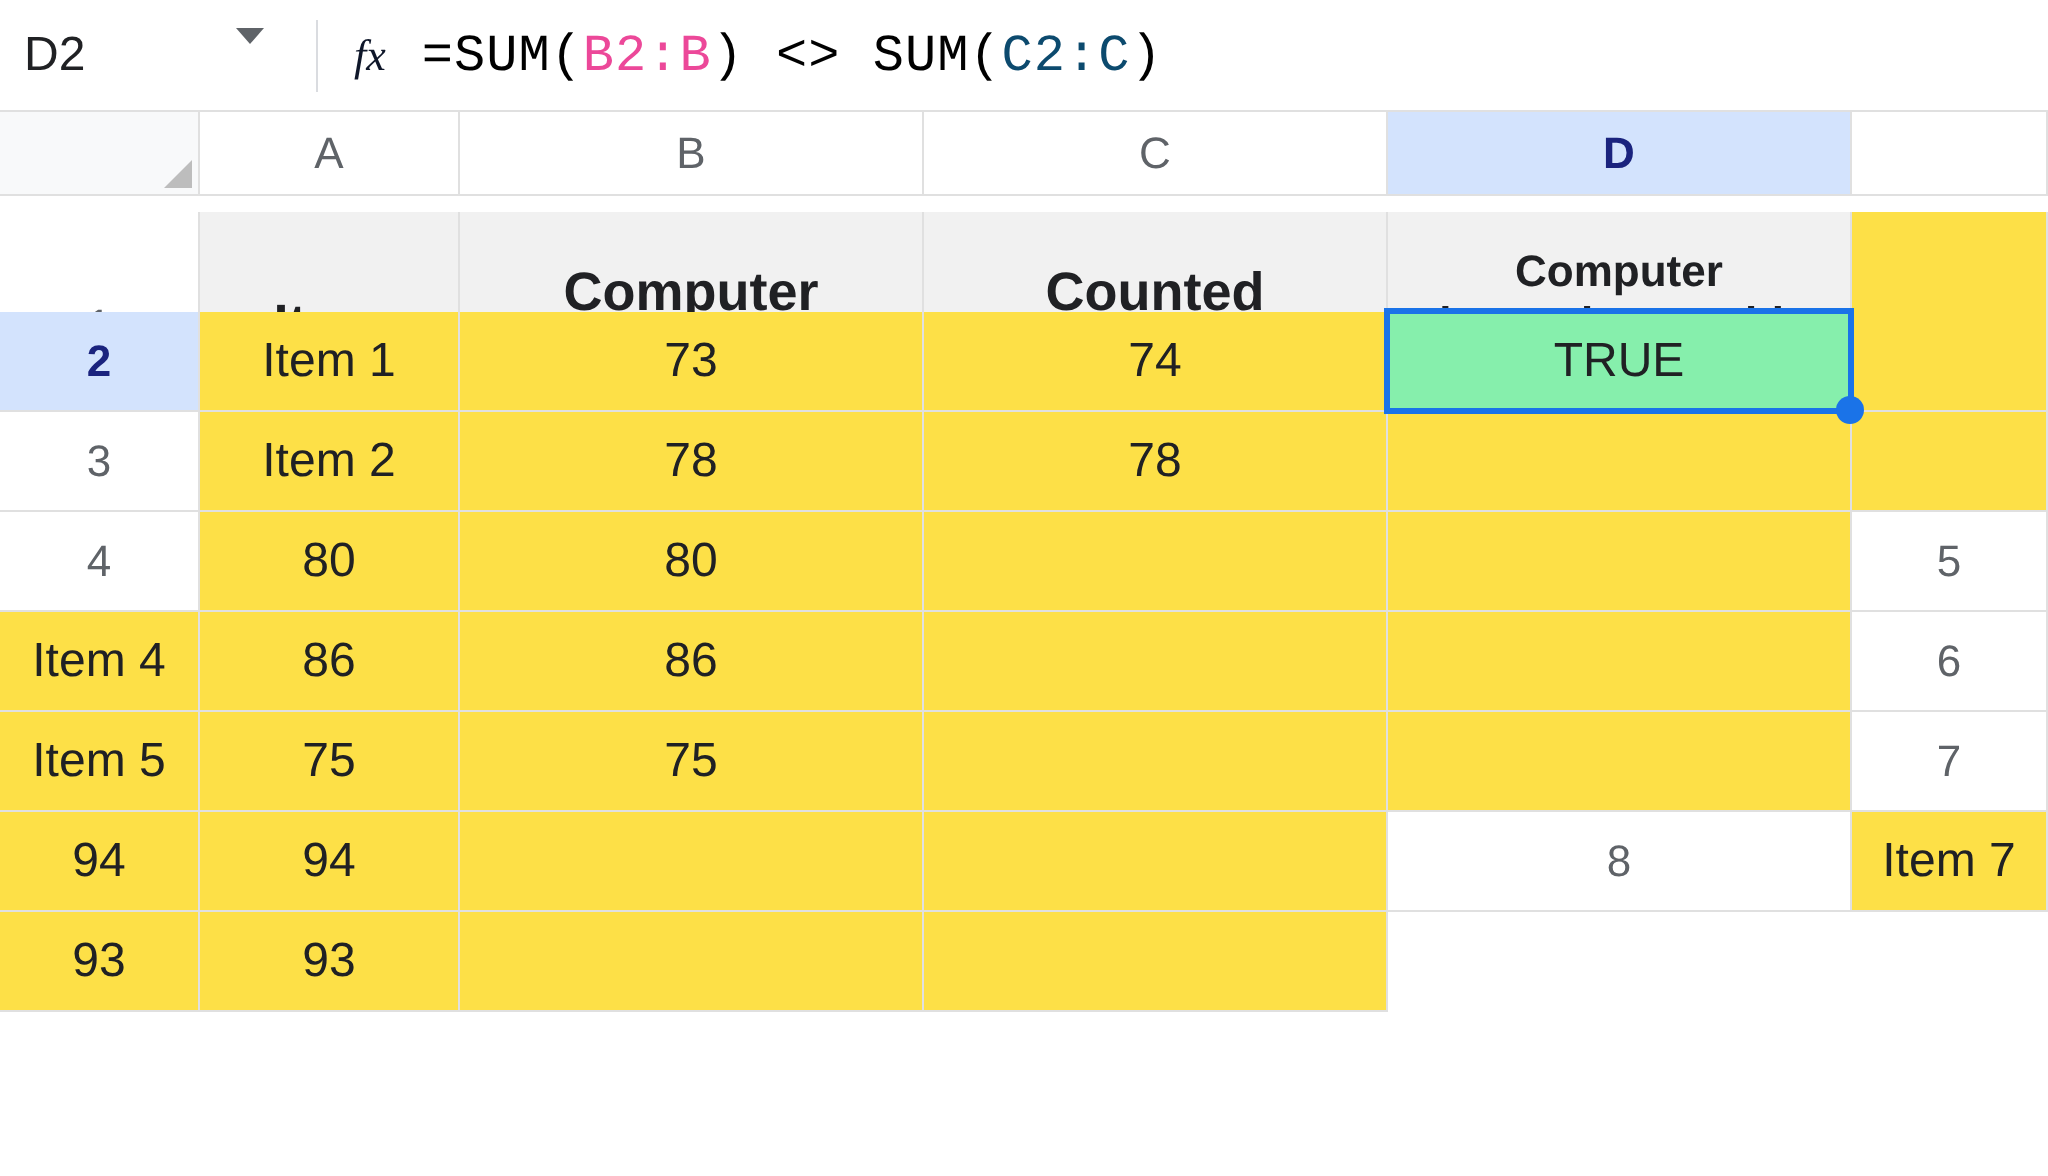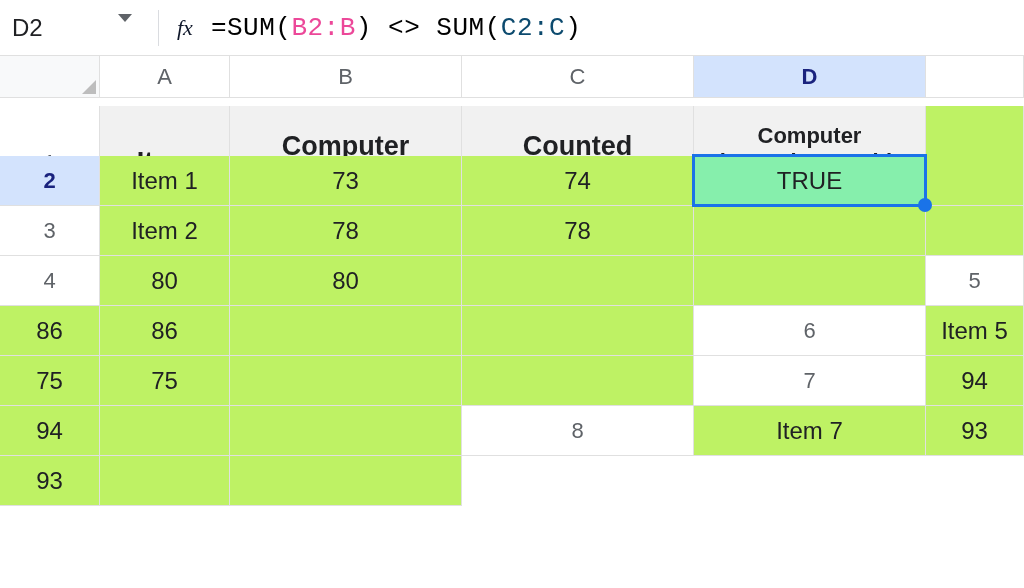--- a/index.html
+++ b/index.html
@@ -101,21 +101,21 @@
       background: #fff;
       font-size: 22px;
       color: #5f6368;
     }
     .row-head.active {
       background: #d3e3fd;
       color: #1a237e;
       font-weight: 600;
     }
     .cell {
-      background: #bef264;
+      background: #fde047;
       font-size: 24px;
       color: #202124;
       text-align: center;
     }
     .cell.header-cell {
       background: #f1f1f1;
       font-weight: 700;
       font-size: 27px;
       text-align: center;
       line-height: 1.2;
@@ -198,20 +198,21 @@
   <div class="cell"></div>
   <div class="cell"></div>
 
   <div class="row-head">4</div>
   <div class="cell">80</div>
   <div class="cell">80</div>
   <div class="cell"></div>
   <div class="cell"></div>
 
   <div class="row-head">5</div>
+  <div class="cell item-col">Item 4</div>
   <div class="cell">86</div>
   <div class="cell">86</div>
   <div class="cell"></div>
   <div class="cell"></div>
 
   <div class="row-head">6</div>
   <div class="cell item-col">Item 5</div>
   <div class="cell">75</div>
   <div class="cell">75</div>
   <div class="cell"></div>

